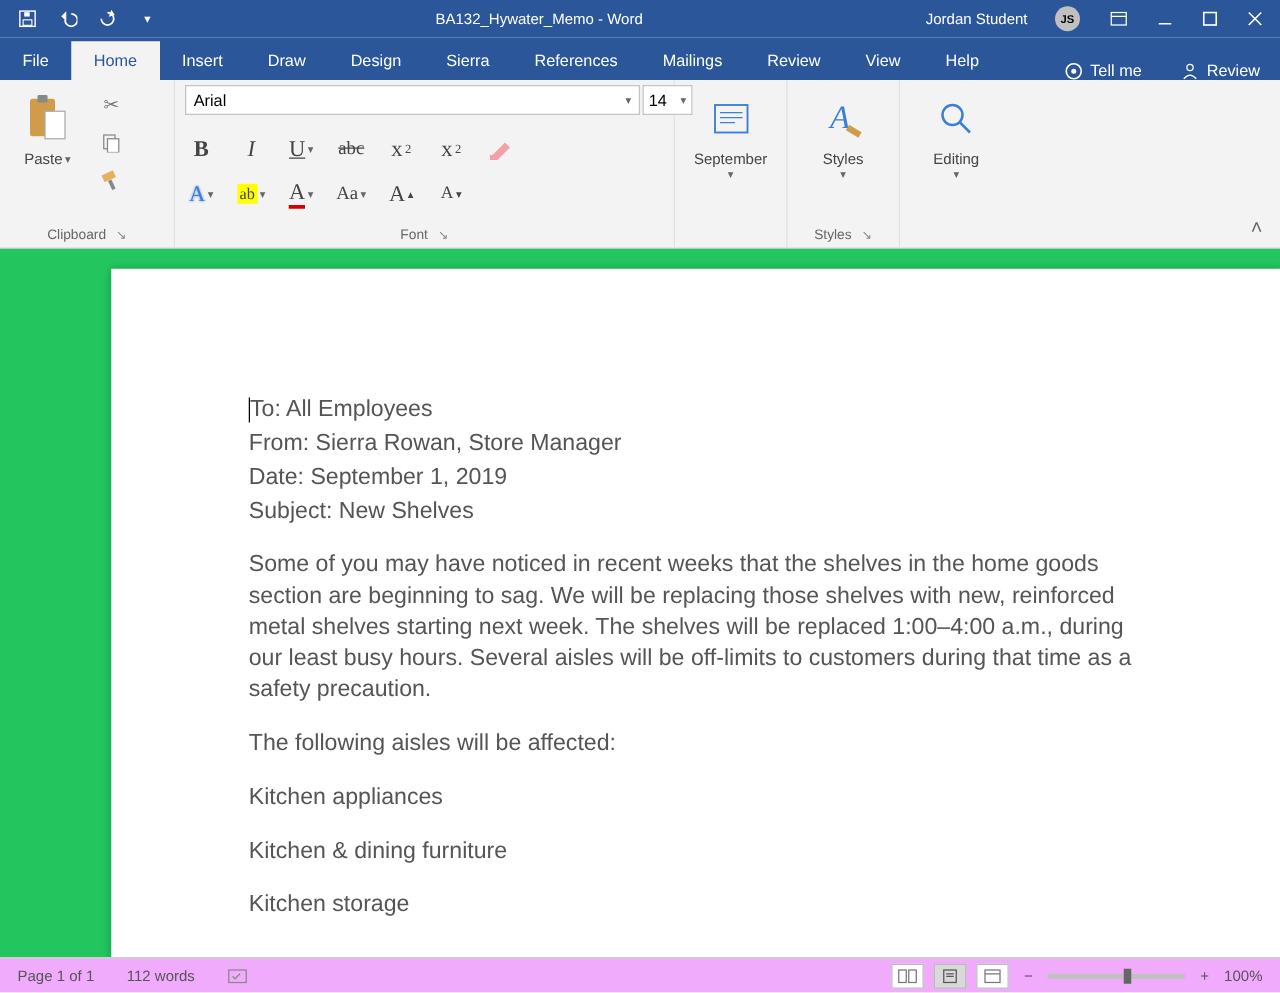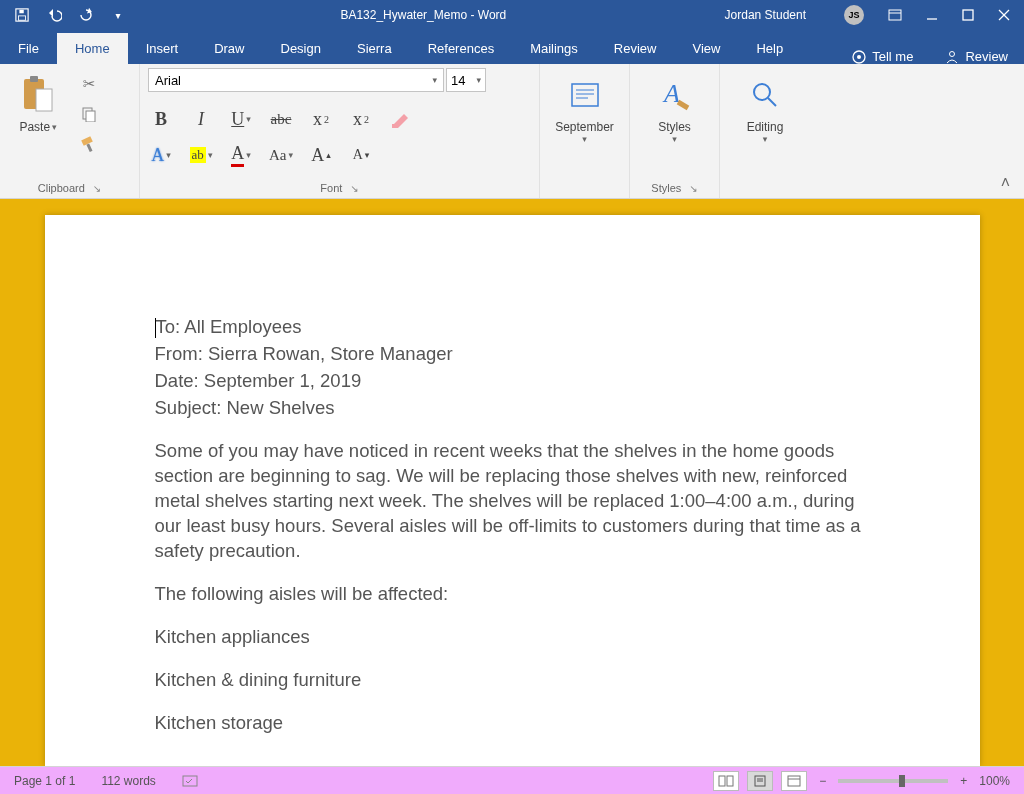--- a/index.html
+++ b/index.html
@@ -18,21 +18,21 @@
   height: 30px;
   display: flex;
   align-items: center;
   font-size: 12px;
 }
 .titlebar .qat { display: flex; align-items: center; gap: 4px; padding-left: 8px; }
 .titlebar .qat > div { width: 28px; height: 30px; display:flex; align-items:center; justify-content:center; cursor:pointer; }
 .titlebar .title { flex: 1; text-align: center; }
 .titlebar .right { display: flex; align-items: center; gap: 4px; padding-right: 4px; }
 .titlebar .right > div { height: 30px; padding: 0 10px; display:flex; align-items:center; justify-content:center; cursor:pointer; }
-.avatar { width:20px; height:20px; border-radius:50%; background:#c0c0c0; color:#000; font-size:9px; font-weight:bold; display:flex; align-items:center; justify-content:center; margin-left:22px;}
+.avatar { width:20px; height:20px; border-radius:50%; background:#c0c0c0; color:#000; font-size:9px; font-weight:bold; display:flex; align-items:center; justify-content:center; margin-left:6px;}
 .tabs {
   background: #2b579a;
   display: flex;
   align-items: flex-end;
   height: 34px;
   color: #fff;
   font-size: 13px;
 }
 .tab { padding: 8px 18px; cursor: pointer; }
 .tab.active { background: #f3f3f3; color: #2b579a; }
@@ -58,32 +58,32 @@
   padding: 2px 0;
   display:flex; justify-content:center; align-items:center; gap:8px;
 }
 .launcher { font-size:10px; color:#888; cursor:pointer;}
 .big-btn { display:flex; flex-direction:column; align-items:center; justify-content:flex-start; width:60px; cursor:pointer; padding-top:4px;}
 .big-btn .ico { width:40px; height:46px; display:flex; align-items:center; justify-content:center; font-size:28px;}
 .big-btn .lbl { font-size:12px; color:#444; margin-top:2px; display:flex; align-items:center; gap:2px;}
 .mini-col { display:flex; flex-direction:column; gap:6px; padding-top:4px;}
 .mini-btn { width:30px; height:24px; display:flex; align-items:center; justify-content:center; color:#777; cursor:pointer; font-size:15px;}
 .font-box { display:flex; gap:2px; margin-bottom:6px;}
-.font-name { width:296px; height:24px; border:1px solid #c4c4c4; background:#fff; font-size:13px; padding:2px 6px; display:flex; align-items:center; justify-content:space-between;}
+.font-name { width:364px; height:24px; border:1px solid #c4c4c4; background:#fff; font-size:13px; padding:2px 6px; display:flex; align-items:center; justify-content:space-between;}
 .font-size { width:40px; height:24px; border:1px solid #c4c4c4; background:#fff; font-size:13px; padding:2px 4px; display:flex; align-items:center; justify-content:space-between;text-align:right;}
 .fmt-row { display:flex; gap:14px; align-items:center; height:30px;}
 .fmt { font-family: 'Times New Roman', serif; font-size:18px; color:#444; cursor:pointer; min-width:26px; text-align:center; display:flex; align-items:center; justify-content:center; gap:2px;}
 .chev { font-size:9px; color:#666;}
 .collapse { margin-left:auto; padding:6px 14px; color:#666; cursor:pointer; align-self:flex-end;}
 .doc-area {
   flex:1;
-  background:#eab308;
+  background:#22c55e;
   overflow:auto;
   display:flex;
-  justify-content:center;
+  justify-content:flex-end;
   padding-top:16px;
 }
 .page {
   width:935px;
   background:#fff;
   box-shadow:0 0 6px rgba(0,0,0,0.25);
   padding:100px 110px 40px;
 }
 .page p {
   font-family: Arial, sans-serif;

